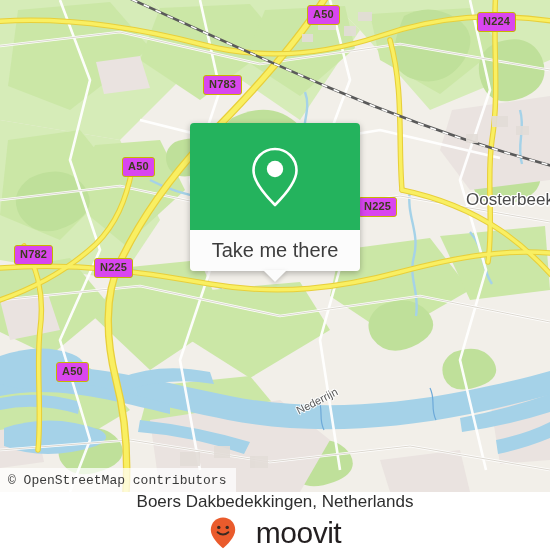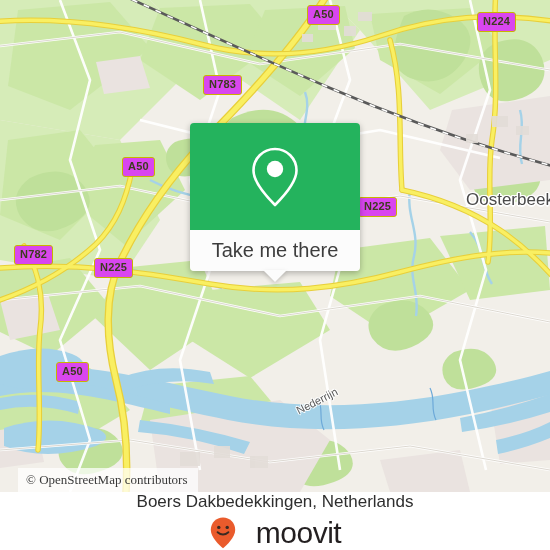--- a/index.html
+++ b/index.html
@@ -31,23 +31,23 @@
   #callout-top{height:107px;background:#24b35d;border-radius:4px 4px 0 0;
                display:flex;align-items:center;justify-content:center;}
   #callout-bottom{height:41px;background:#fcfcfc;border-radius:0 0 4px 4px;
                   display:flex;align-items:center;justify-content:center;position:relative;}
   #cta-label{font-size:20px;color:#3d3d3d;font-family:"Liberation Sans",sans-serif;}
   #tail{position:absolute;left:50%;transform:translateX(-50%);bottom:-11px;width:0;height:0;
         border-left:12px solid transparent;border-right:12px solid transparent;
         border-top:12px solid #fcfcfc;filter:drop-shadow(0 2px 2px rgba(0,0,0,.18));}
 
   
-  #osm{position:absolute;left:18px;top:468px;height:24px;background:rgba(255,255,255,.72);
+  #osm{position:absolute;left:0;top:468px;height:24px;background:rgba(255,255,255,.72);
        display:flex;align-items:center;padding:0 10px 0 8px;
-       font-size:13px;color:#3a3a3a;font-family:Liberation Serif, serif;}
+       font-size:13px;color:#3a3a3a;font-family:Liberation Mono, monospace;}
 
   
   #footer{position:absolute;left:0;top:492px;width:550px;height:58px;background:#ffffff;overflow:hidden;}
   #footer-inner{position:relative;width:100%;height:100%;display:flex;align-items:center;
                 justify-content:space-between;padding:0 16px;box-sizing:border-box;flex-direction:column;}
   #footer-title{font-size:17px;color:#2e2e2e;font-family:"Liberation Sans",sans-serif;white-space:nowrap;}
   #brand{display:flex;align-items:center;gap:19px;}
   #brand-word{font-size:30px;color:#231f20;letter-spacing:-.5px;line-height:1;
               font-family:"Liberation Sans",sans-serif;}
 </style>

